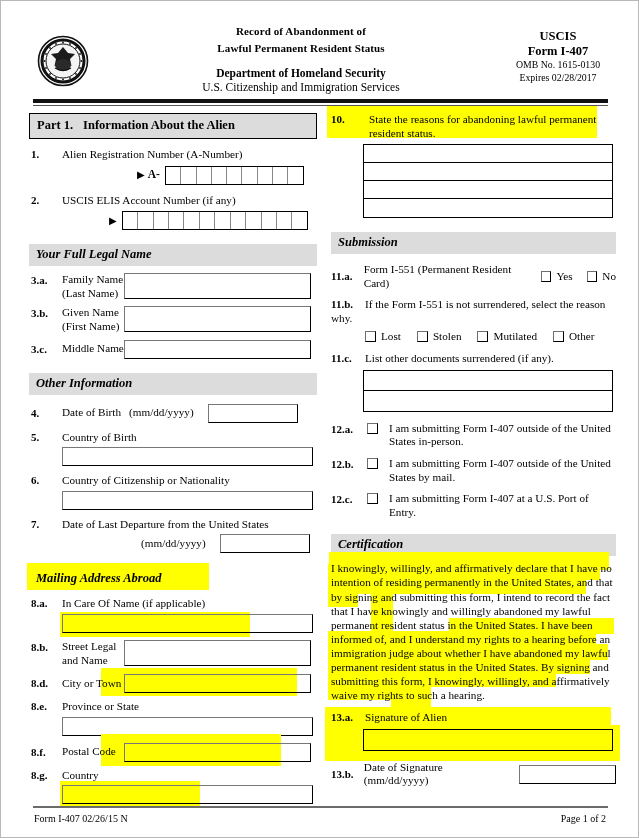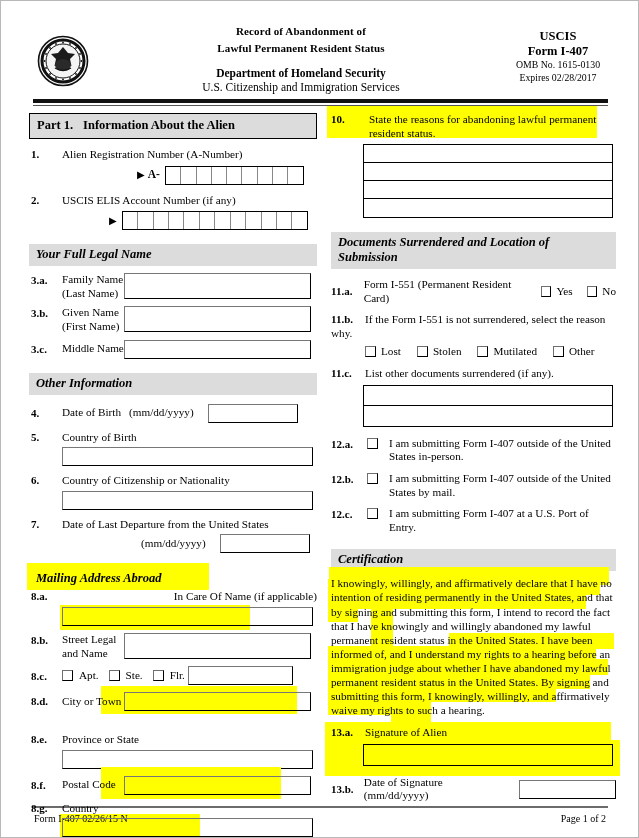--- a/index.html
+++ b/index.html
@@ -370,65 +370,53 @@
         <div class="box" style="width:90px;margin-left:14px;"></div>
       </div>
     </div>
 
     <div style="position:relative;margin-top:15px;">
       <div class="hl" style="left:-2px;top:-5px;width:182px;height:27px;"></div>
       <div class="band italic above" style="background:transparent;">Mailing Address Abroad</div>
       <div style="position:absolute;left:0;top:0;width:288px;height:22px;background:#dcdcdc;z-index:-1;"></div>
     </div>
 
-    <div class="row" style="position:relative;text-align:right;">
+    <div class="row" style="margin-top:7px;position:relative;">
       <span class="num above" style="position:absolute;left:2px;top:0;">8.a.</span>
       <span class="lbl above" style="margin-left:33px;">In Care Of Name (if applicable)</span>
       <div style="position:relative;margin-left:33px;margin-top:3px;">
         <div class="hl" style="left:-2px;top:-2px;width:190px;height:25px;"></div>
         <div class="box above" style="width:251px;background:transparent;"></div>
       </div>
     </div>
 
     <div class="row" style="margin-top:7px;">
       <span class="num" style="position:absolute;left:2px;top:1px;">8.b.</span>
       <div style="margin-left:33px;display:flex;align-items:flex-start;">
         <div style="width:62px;">
           <div class="lbl">Street Legal</div>
           <div class="lbl">and Name</div>
         </div>
         <div class="box" style="width:187px;height:26px;"></div>
       </div>
     </div>
 
-    <div class="row" style="margin-top:6px;position:relative;">
-      <span class="num" style="position:absolute;left:2px;top:4px;">8.c.</span>
-      <div style="margin-left:33px;display:flex;align-items:center;">
-        <span class="cbx"></span>
-        <span class="lbl" style="margin:0 10px 0 6px;">Apt.</span>
-        <span class="cbx"></span>
-        <span class="lbl" style="margin:0 10px 0 6px;">Ste.</span>
-        <span class="cbx"></span>
-        <span class="lbl" style="margin:0 3px 0 6px;">Flr.</span>
-        <div class="box" style="width:105px;"></div>
-      </div>
-    </div>
 
     <div class="row" style="margin-top:7px;position:relative;">
       <div class="hl" style="left:72px;top:-6px;width:196px;height:28px;"></div>
       <span class="num above" style="position:absolute;left:2px;top:3px;">8.d.</span>
       <div class="above" style="margin-left:33px;display:flex;align-items:center;">
         <div style="width:62px;">
           <span class="lbl">City or Town</span>
         </div>
         <div class="box" style="width:187px;background:transparent;"></div>
       </div>
     </div>
 
-    <div class="row" style="margin-top:22px;">
+    <div class="row" style="margin-top:7px;">
       <span class="num" style="position:absolute;left:2px;top:0;">8.e.</span>
       <span class="lbl" style="margin-left:33px;">Province or State</span>
       <div class="box" style="width:251px;margin-left:33px;margin-top:3px;"></div>
     </div>
 
     <div class="row" style="margin-top:7px;position:relative;">
       <div class="hl" style="left:72px;top:-9px;width:180px;height:32px;"></div>
       <span class="num above" style="position:absolute;left:2px;top:3px;">8.f.</span>
       <div class="above" style="margin-left:33px;display:flex;align-items:center;">
         <div style="width:62px;">
@@ -460,21 +448,20 @@
       </div>
       <div class="lines above" style="width:250px;margin-left:32px;margin-top:4px;">
         <div class="ln"></div>
           <div class="ln"></div>
           <div class="ln"></div>
           <div class="ln"></div>
       </div>
     </div>
 
     <div class="band italic" style="margin-top:14px;">
-      <div>Documents Surrendered and Location of</div>
       <div>Submission</div>
     </div>
 
     <div class="row" style="margin-top:9px;display:flex;align-items:center;">
       <span class="num" style="width:34px;">11.a.</span>
       <span class="lbl">Form I-551 (Permanent Resident Card)</span>
       <span class="cbx" style="margin-left:8px;"></span>
       <span class="lbl" style="margin-left:5px;">Yes</span>
       <span class="cbx" style="margin-left:14px;"></span>
       <span class="lbl" style="margin-left:5px;">No</span>

